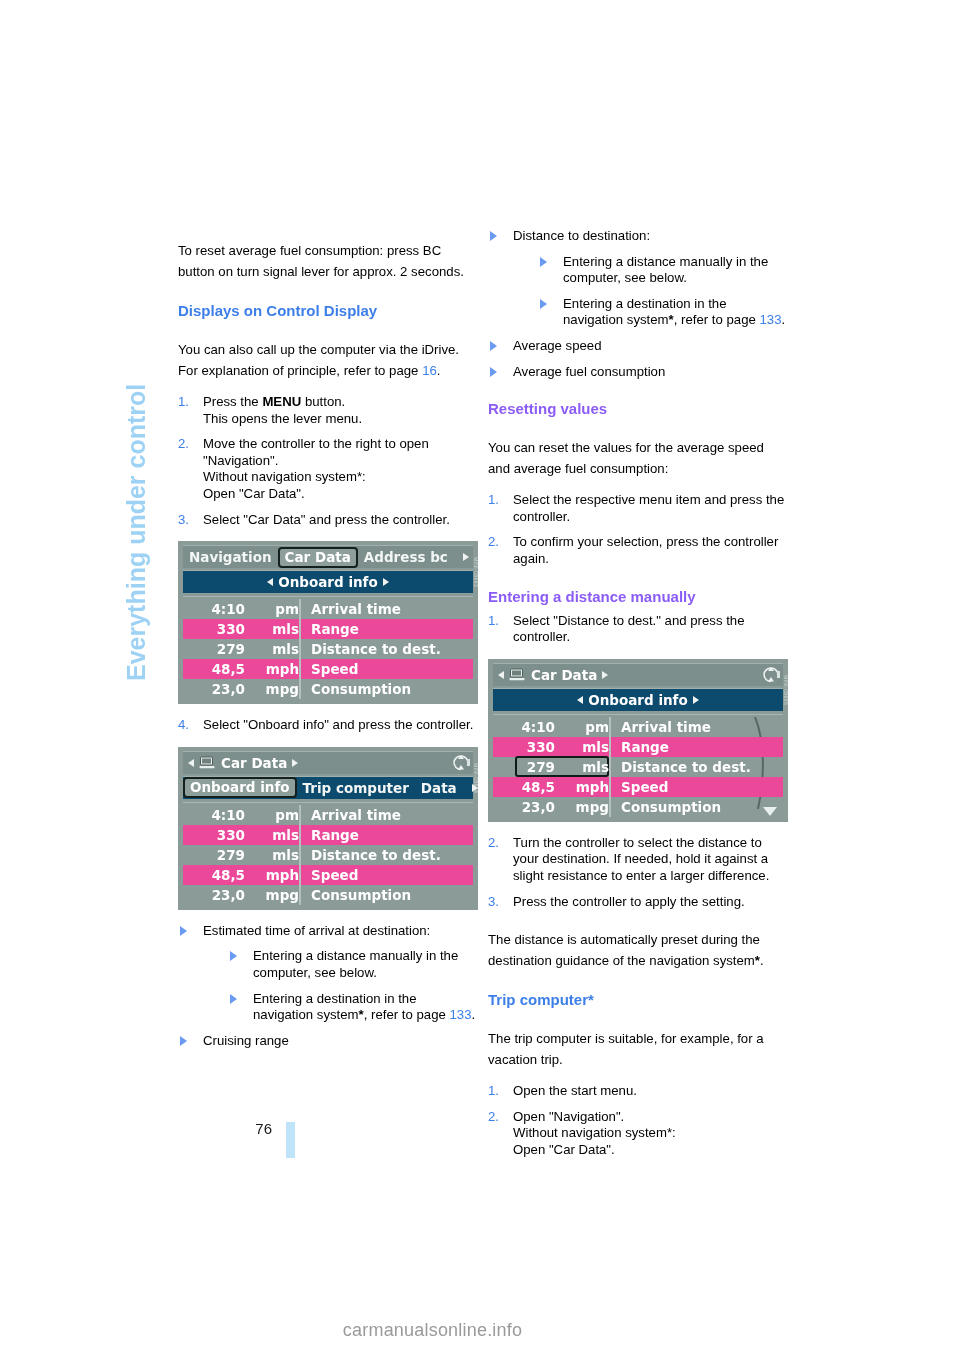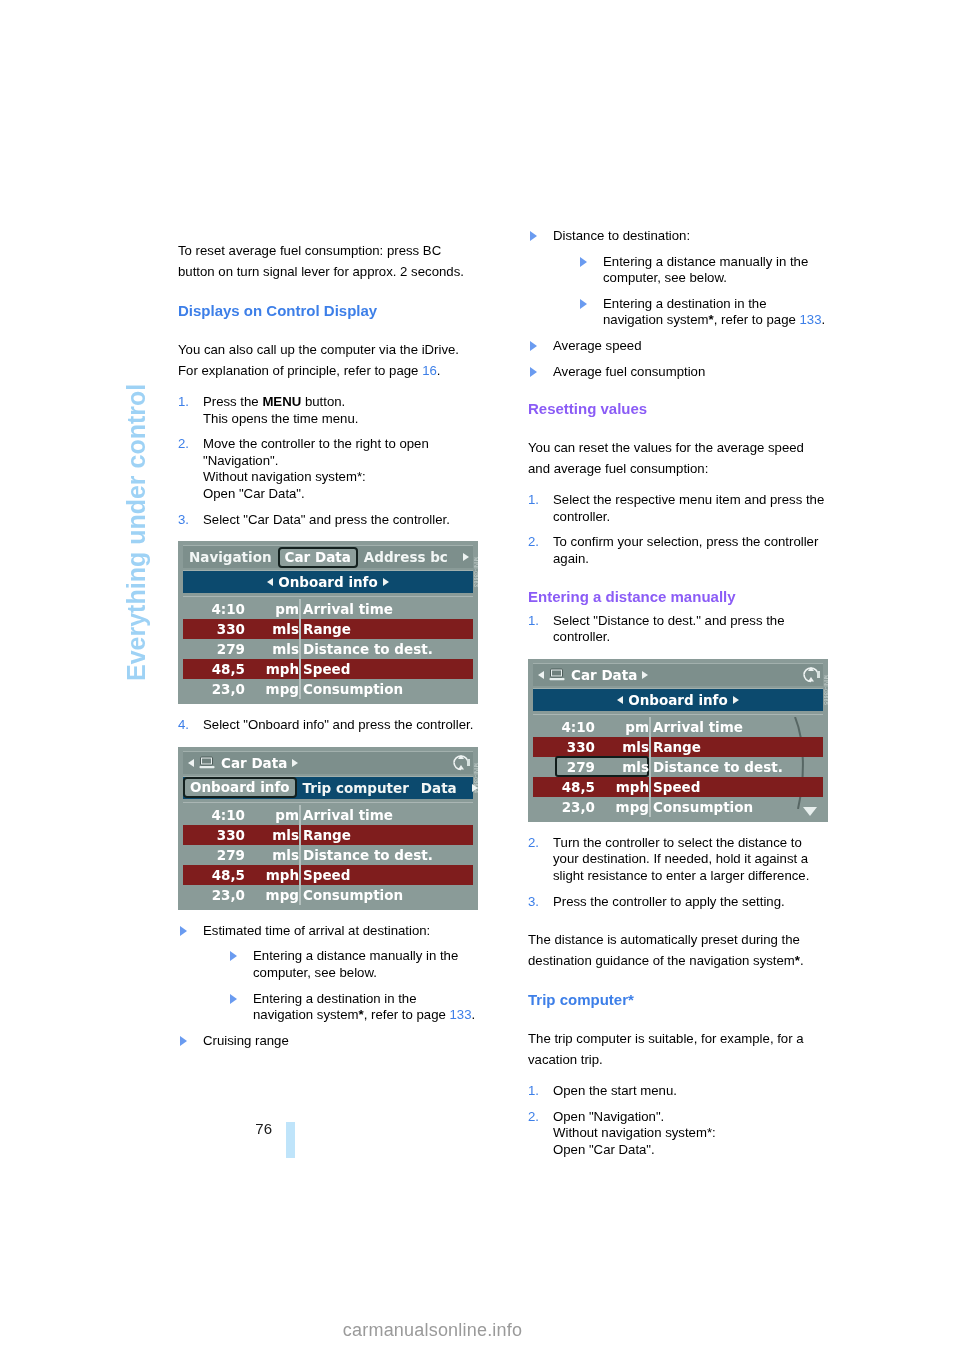--- a/index.html
+++ b/index.html
@@ -56,21 +56,21 @@
     background: #bfe4fa;
   }
 
   
   .column {
     position: absolute;
     top: 228px;
     width: 300px;
   }
   #col-left  { left: 178px; }
-  #col-right { left: 528px; }
+  #col-right { left: 488px; }
 
   
   p.body {
     margin: 12px 0 0 0;
     font-size: 13.2px;
     line-height: 21px;
     color: #000;
   }
   .gap-s { height: 7px; }
   .gap-m { height: 13px; }
@@ -250,27 +250,27 @@
     box-sizing: border-box;
   }
   .row .unit {
     width: 48px;
     text-align: right;
     padding-left: 4px;
     box-sizing: border-box;
   }
   .row .lbl {
     flex: 1;
-    padding-left: 2px;
+    padding-left: 10px;
     border-left: 2px solid #b4c0be;
     box-sizing: border-box;
     line-height: 20px;
     height: 20px;
   }
-  .row.alt { background: #7f1d1d; }
+  .row.alt { background: #ec4899; }
   .row.hl .val,
   .row.hl .unit {
     position: relative;
   }
   .row.hl .hlbox {
     position: absolute;
     left: 22px;
     top: -1px;
     width: 94px;
     height: 21px;
@@ -330,21 +330,21 @@
   <div class="gap-s"></div>
 
   <p class="body"><span>You can also call up the computer via the iDrive. For explanation of principle, refer to page </span><span class="pref">16</span><span>.</span></p>
 
   <div class="gap-m"></div>
 
   <ol class="steps">
     <li>
       <span class="num">1.</span>
       <span>Press the </span><span class="bold">MENU</span><span> button.</span><br>
-      <span>This opens the time menu.</span>
+      <span>This opens the lever menu.</span>
     </li>
     <li>
       <span class="num">2.</span>
       <span>Move the controller to the right to open "Navigation".</span><br>
       <span>Without navigation system*:</span><br>
       <span>Open "Car Data".</span>
     </li>
     <li>
       <span class="num">3.</span>
       <span>Select "Car Data" and press the controller.</span>

